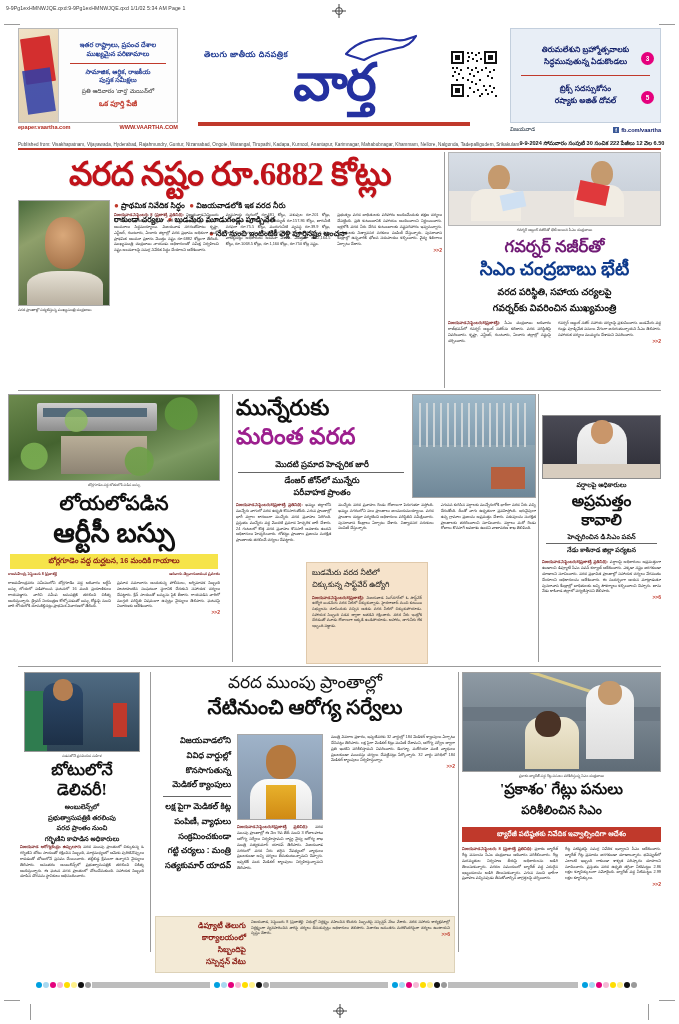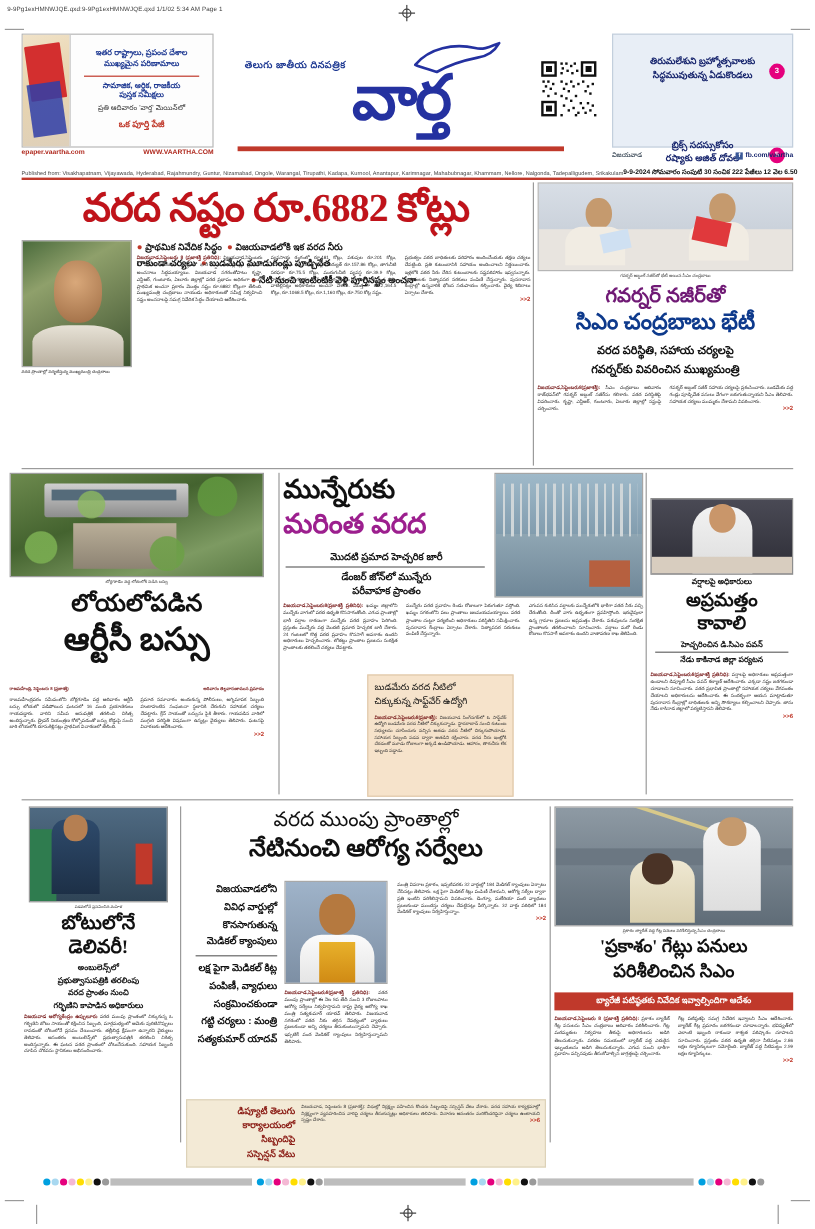--- a/index.html
+++ b/index.html
@@ -78,21 +78,21 @@
     position:absolute; left:4px; top:94px; width:272px; height:3.5px; background:#c0392b;
   }
 
   .mh-qr { position:absolute; left:432px; top:22px; width:48px; height:48px; }
 
   .mh-right {
     position:absolute; left:492px; top:0; width:151px; height:95px;
     background:#e8eef6; border:1px solid #c3cfdd;
     display:flex; flex-direction:column; justify-content:center; gap:2px; padding:4px 6px;
   }
-  .mh-ad { position:relative; text-align:center;margin-top:32px; }
+  .mh-ad { position:relative; text-align:center; }
   .mh-ad-t { font-size:7.6px; color:#14226b; font-weight:bold; line-height:1.55; }
   .mh-ad-rule { height:1px; background:#c0392b; margin:5px 4px; }
   .pg-badge {
     position:absolute; right:0px; top:8px; width:13px; height:13px; border-radius:50%;
     background:#e5007d; color:#fff; font-size:6.4px; font-weight:bold;
     display:flex; align-items:center; justify-content:center;
   }
   .mh-right-foot {
     position:absolute; left:492px; top:98px; width:151px;
     display:flex; justify-content:space-between; align-items:center;
@@ -336,21 +336,21 @@
   .pr-photo .ofc { position:absolute; left:62px; top:44px; width:54px; height:52px;
     background:linear-gradient(#efe8d2,#d9cfae); border-radius:16px 16px 0 0;}
   .pr-photo .ofch { position:absolute; left:72px; top:38px; width:26px; height:26px;
     border-radius:46%; background:#4a3326;}
   .pr-cap { position:absolute; left:0; top:102px; width:199px; text-align:center;
             font-size:3.6px; color:#444;}
   .pr-h1 { position:absolute; left:0; top:108px; width:199px; text-align:center;
            font-size:15px; color:#111; font-weight:bold; line-height:19px;
            font-family:"Liberation Serif", serif;}
   .pr-h2 { position:absolute; left:0; top:127px; width:199px; text-align:center;
-           font-size:15px; color:#111; font-weight:bold; line-height:23px;
+           font-size:12px; color:#111; font-weight:bold; line-height:23px;
            font-family:"Liberation Serif", serif;}
   .pr-band {
     position:absolute; left:0; top:155px; width:199px; height:15px; background:#c0392b;
     color:#fff; font-size:7px; font-weight:bold; display:flex;
     align-items:center; justify-content:center;
   }
   .pr-cols { position:absolute; left:0; top:174px; width:199px; display:flex; gap:7px;}
 
   
   .cmyk { position:absolute; left:0; top:982px; width:679px; height:10px; }
@@ -575,20 +575,21 @@
     <div class="rtc-photo">
       <div class="culvert"></div>
         <div class="bus">
           <div class="win"></div>
         </div>
         <div class="leaves"></div>
     </div>
     <div class="rtc-cap">బోర్లగూడెం వద్ద లోతులోకి పడిన బస్సు</div>
     <div class="rtc-h1">లోయలోపడిన</div>
     <div class="rtc-h2">ఆర్టీసీ బస్సు</div>
+    <div class="rtc-band">బోర్లగూడెం వద్ద దుర్ఘటన, 16 మందికి గాయాలు</div>
     <div class="rtc-byline">
       <span>రాజమహేంద్రి, సెప్టెంబరు 8 (ప్రజాశక్తి)</span>
       <span>ఆదివారం తెల్లవారుజామున ప్రమాదం</span>
     </div>
     <div class="rtc-cols">
       <div style="flex:1">
         <div class="body-t">రాజమహేంద్రవరం సమీపంలోని బోర్లగూడెం వద్ద ఆదివారం ఆర్టీసీ బస్సు లోయలో పడిపోయిన ఘటనలో 16 మంది ప్రయాణికులు గాయపడ్డారు. వారిని సమీప ఆసుపత్రికి తరలించి చికిత్స అందిస్తున్నారు. డ్రైవర్ నియంత్రణ కోల్పోవడంతో బస్సు రోడ్డుపై నుంచి జారి లోయలోకి దూసుకెళ్లినట్లు ప్రాథమిక విచారణలో తేలింది.</div>
       </div>
       <div style="flex:1">
         <div class="body-t">ప్రమాద సమాచారం అందుకున్న పోలీసులు, అగ్నిమాపక సిబ్బంది హుటాహుటిన సంఘటనా స్థలానికి చేరుకుని సహాయక చర్యలు చేపట్టారు. క్రేన్ సాయంతో బస్సును పైకి తీశారు. గాయపడిన వారిలో ముగ్గురి పరిస్థితి విషమంగా ఉన్నట్లు వైద్యులు తెలిపారు. ఘటనపై విచారణకు ఆదేశించారు.</div>

